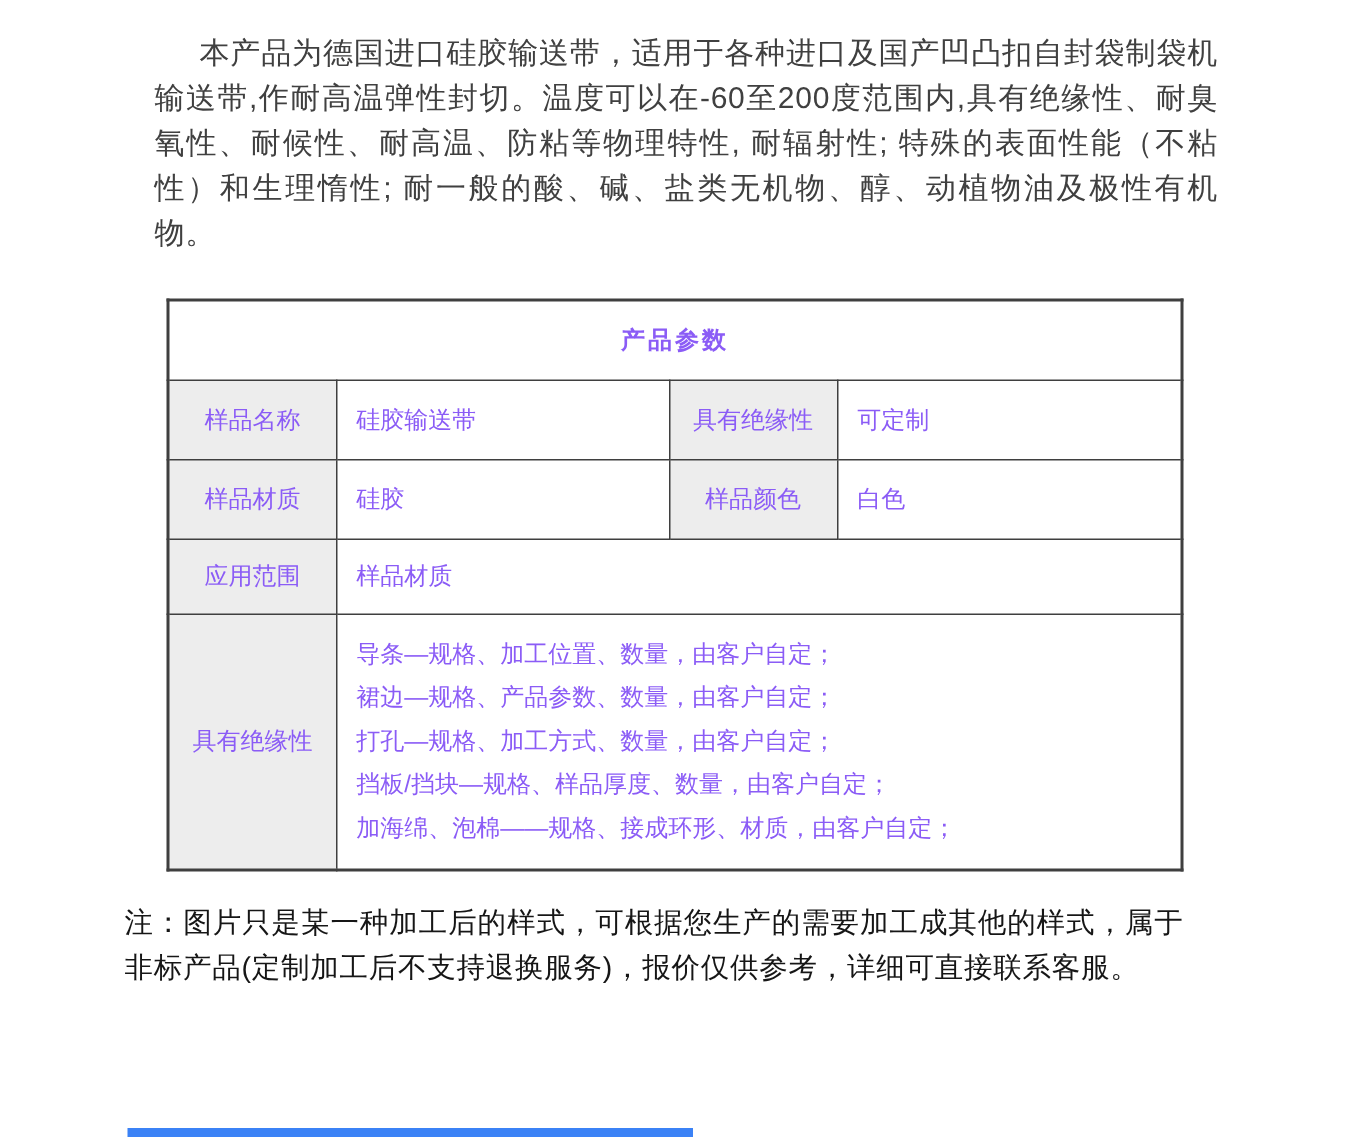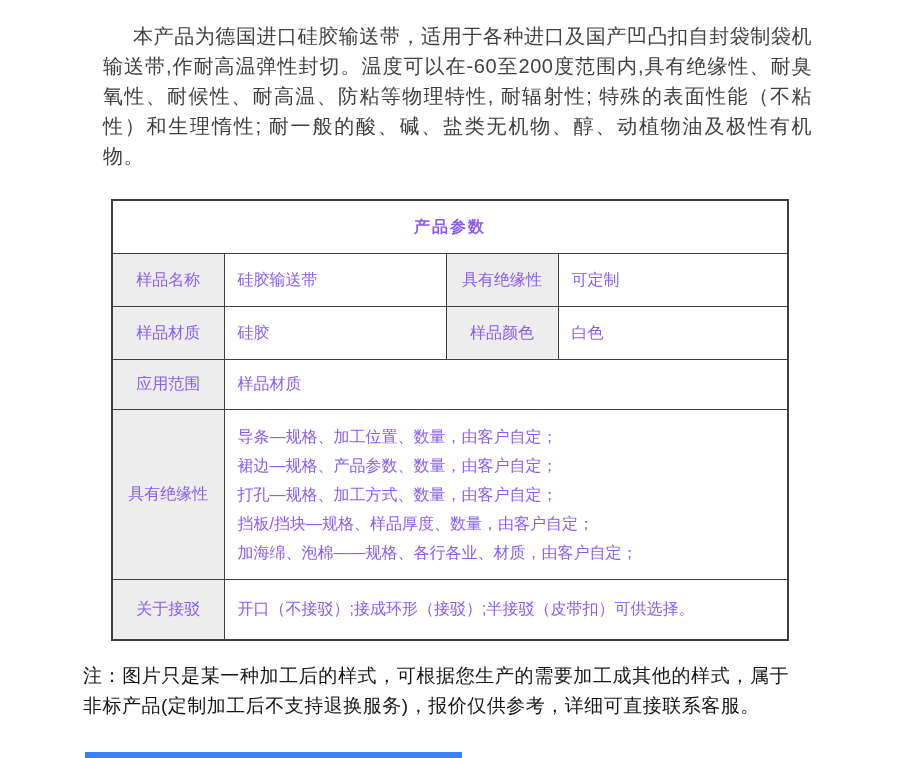--- a/index.html
+++ b/index.html
@@ -109,26 +109,22 @@
         <td class="label" style="background: rgb(237, 237, 237); font-family: Liberation Mono, monospace;">应用范围</td>
         <td class="value" colspan="3">样品材质</td>
       </tr>
       <tr>
         <td class="label" style="background: rgb(237, 237, 237);">具有绝缘性</td>
         <td class="multi" colspan="3">
           <div class="mline">导条—规格、加工位置、数量，由客户自定；</div>
           <div class="mline">裙边—规格、产品参数、数量，由客户自定；</div>
           <div class="mline">打孔—规格、加工方式、数量，由客户自定；</div>
           <div class="mline">挡板/挡块—规格、样品厚度、数量，由客户自定；</div>
-          <div class="mline">加海绵、泡棉——规格、各行各业、材质，由客户自定；</div>
+          <div class="mline">加海绵、泡棉——规格、接成环形、材质，由客户自定；</div>
         </td>
-      </tr>
-      <tr class="r-last">
-        <td class="label" style="background: rgb(237, 237, 237);">关于接驳</td>
-        <td class="value" colspan="3">开口（不接驳）;接成环形（接驳）;半接驳（皮带扣）可供选择。</td>
       </tr>
     </tbody>
   </table>
 
   <p class="note">注：图片只是某一种加工后的样式，可根据您生产的需要加工成其他的样式，属于非标产品(定制加工后不支持退换服务)，报价仅供参考，详细可直接联系客服。</p>
 
   <div class="accent-bar" style="background: rgb(59, 130, 246);"></div>
 
 </div>
 

